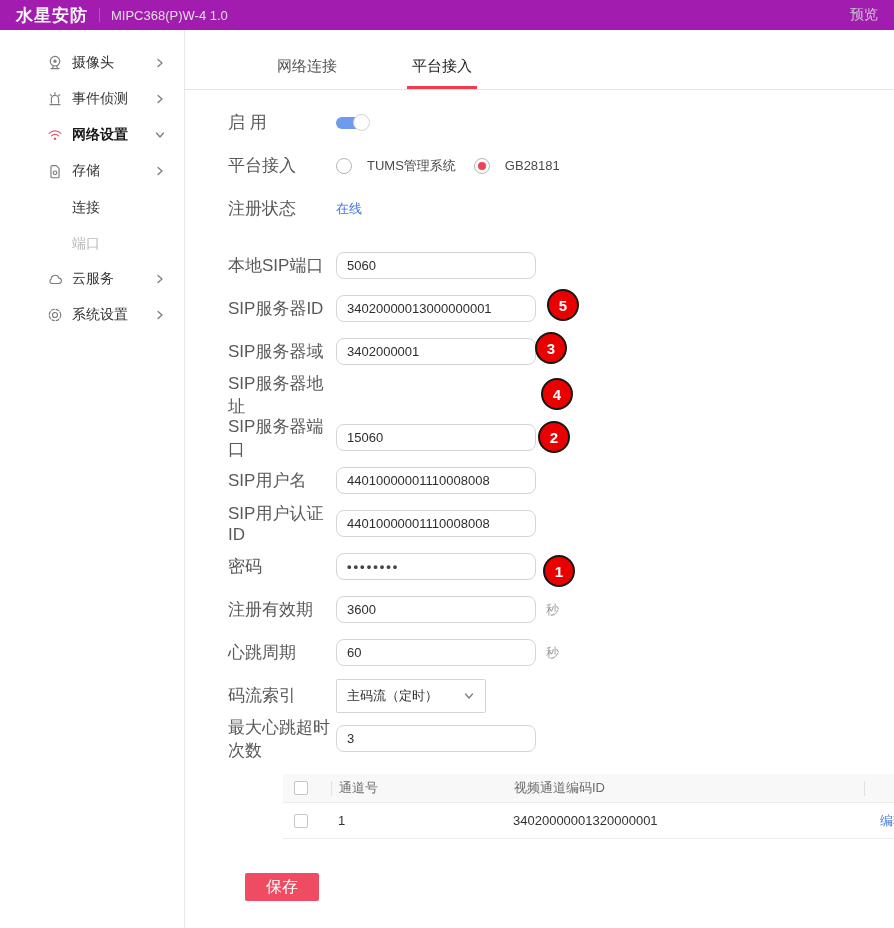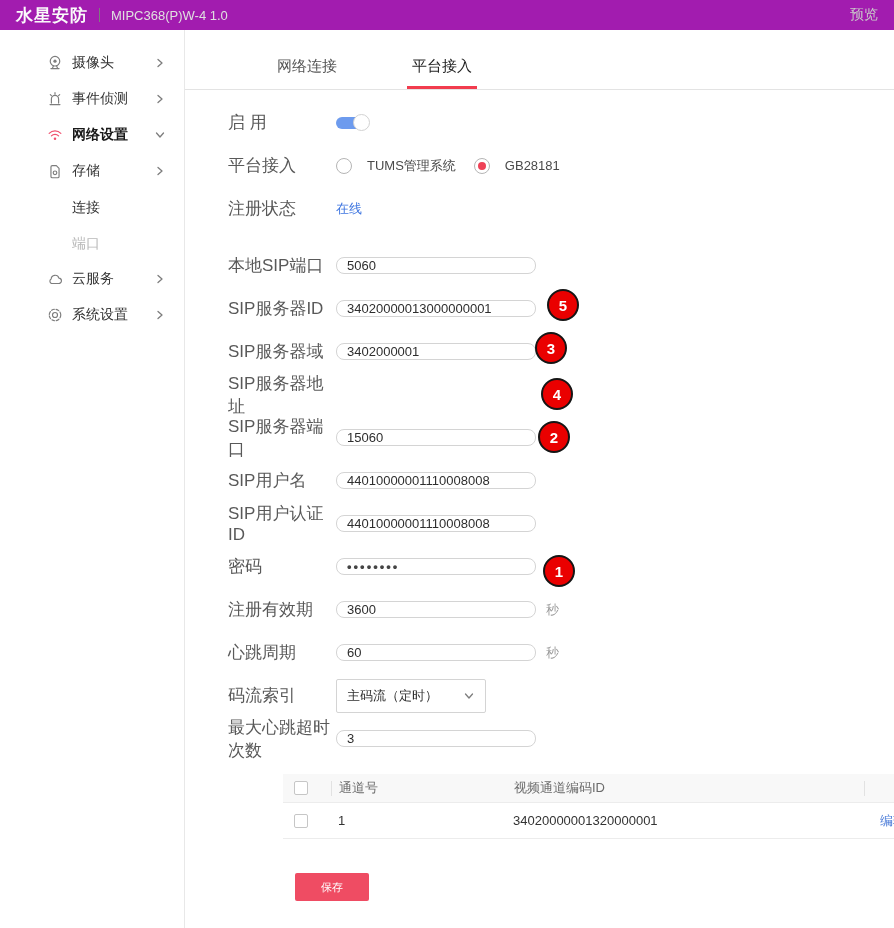--- a/index.html
+++ b/index.html
@@ -28,21 +28,21 @@
   
   .main { flex:1; }
   .tabbar { height:60px; border-bottom:1px solid #e3e3e3; display:flex; align-items:flex-end; padding-left:92px; }
   .tab { font-size:15px; color:#565656; padding-bottom:13px; margin-right:75px; position:relative; cursor:pointer; }
   .tab.active { color:#1f1f1f; }
   .tab.active::after { content:""; position:absolute; left:-5px; right:-5px; bottom:0; height:3px; background:#f23c4e; }
 
   .form { padding:19px 0 0 43px; }
   .form-row { display:flex; align-items:center; height:27px; margin-bottom:16px; position:relative; }
   .form-row .lbl { width:108px; flex-shrink:0; font-size:17px; color:#595959; }
-  .txt-input { width:200px; height:17px; border:1px solid #d4d4d4; border-radius:8px; padding:0 10px; font-size:13px; color:#2e2e2e; font-family:inherit; outline:none; background:#fff; }
+  .txt-input { width:200px; height:27px; border:1px solid #d4d4d4; border-radius:8px; padding:0 10px; font-size:13px; color:#2e2e2e; font-family:inherit; outline:none; background:#fff; }
   .txt-input.pwd { letter-spacing:2px; font-weight:bold; color:#444; }
   .unit { margin-left:10px; font-size:13px; color:#9b9b9b; }
 
   
   .toggle { width:30px; height:12px; border-radius:6px; background:#6d9bee; position:relative; cursor:pointer; }
   .toggle .knob { position:absolute; right:-4px; top:-3px; width:17px; height:17px; background:#fff; border:1px solid #d2d2d2; border-radius:50%; }
 
   
   .radio-group { display:flex; align-items:center; }
   .radio { width:16px; height:16px; border:1px solid #b5b5b5; border-radius:50%; position:relative; cursor:pointer; flex-shrink:0; background:#fff; }
@@ -64,21 +64,21 @@
   .tbl-head { display:flex; align-items:center; height:29px; background:#f8f8f8; border-bottom:1px solid #ececec; color:#6b6b6b; }
   .tbl-row { display:flex; align-items:center; height:36px; background:#fff; border-bottom:1px solid #ececec; color:#333; }
   .col-check { width:48px; padding-left:11px; display:flex; align-items:center; }
   .col-channel { width:175px; padding-left:7px; }
   .col-video { flex:1; padding-left:7px; }
   .col-action { width:56px; text-align:center; }
   .vsep { width:1px; height:15px; background:#e2e2e2; }
   .cb { width:14px; height:14px; border:1px solid #c6c6c6; border-radius:2px; background:#fff; cursor:pointer; }
   .edit-link { color:#4a7bd8; cursor:pointer; }
 
-  .save-btn { margin:34px 0 0 67px; width:74px; height:28px; background:#ef4c63; color:#fff; border:none; border-radius:2px; font-size:11px; font-family:inherit; cursor:pointer; }
+  .save-btn { margin:34px 0 0 17px; width:74px; height:28px; background:#ef4c63; color:#fff; border:none; border-radius:2px; font-size:16px; font-family:inherit; cursor:pointer; }
 
   svg.sicon { stroke:#7d7d7d; fill:none; stroke-width:1.3; stroke-linecap:round; stroke-linejoin:round; }
   svg.sicon.red { stroke:#f0506e; }
 </style>
 </head>
 <body>
 
 <div class="topbar">
   <span class="logo">水星安防</span>
   <span class="topbar-sep"></span>

